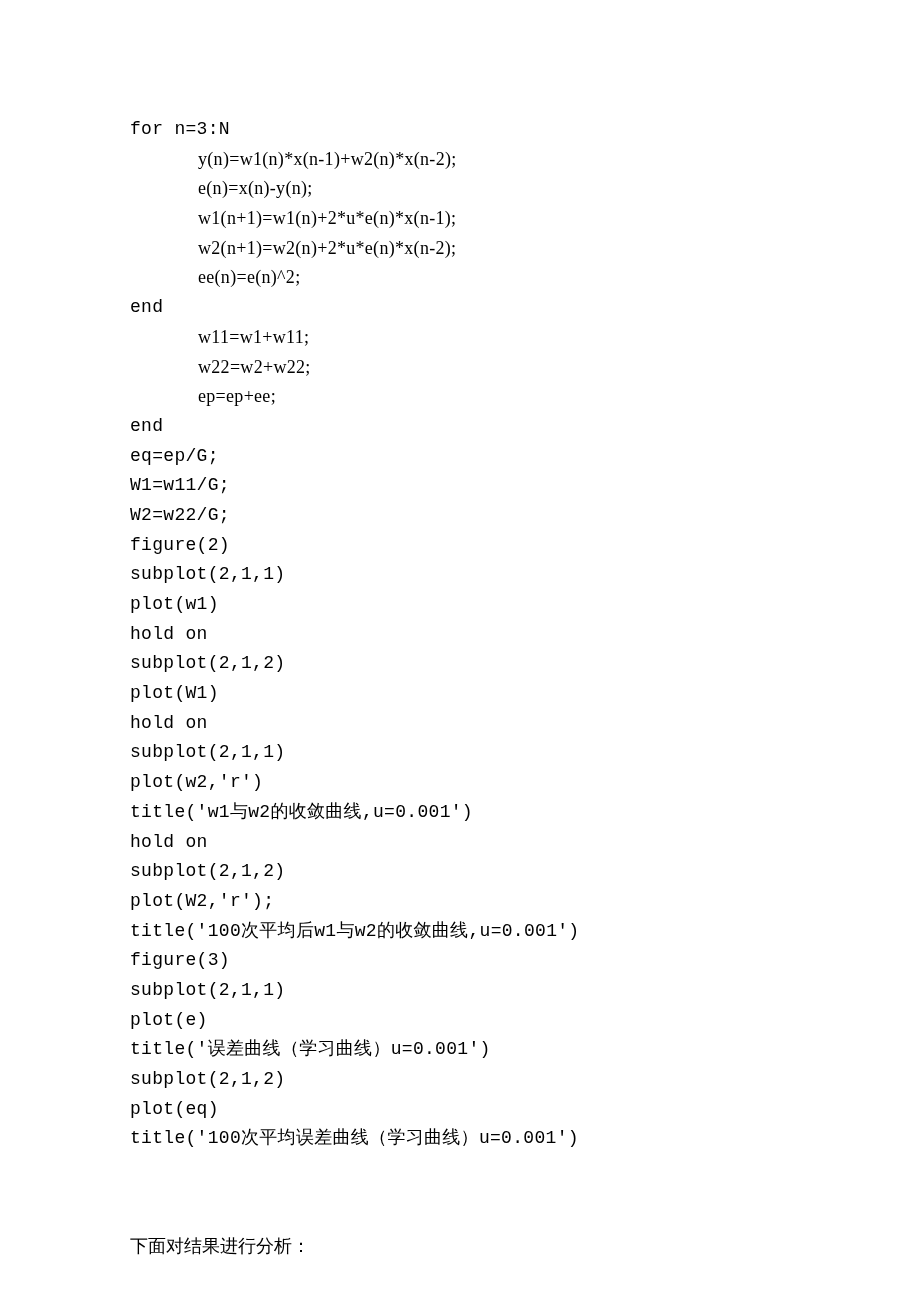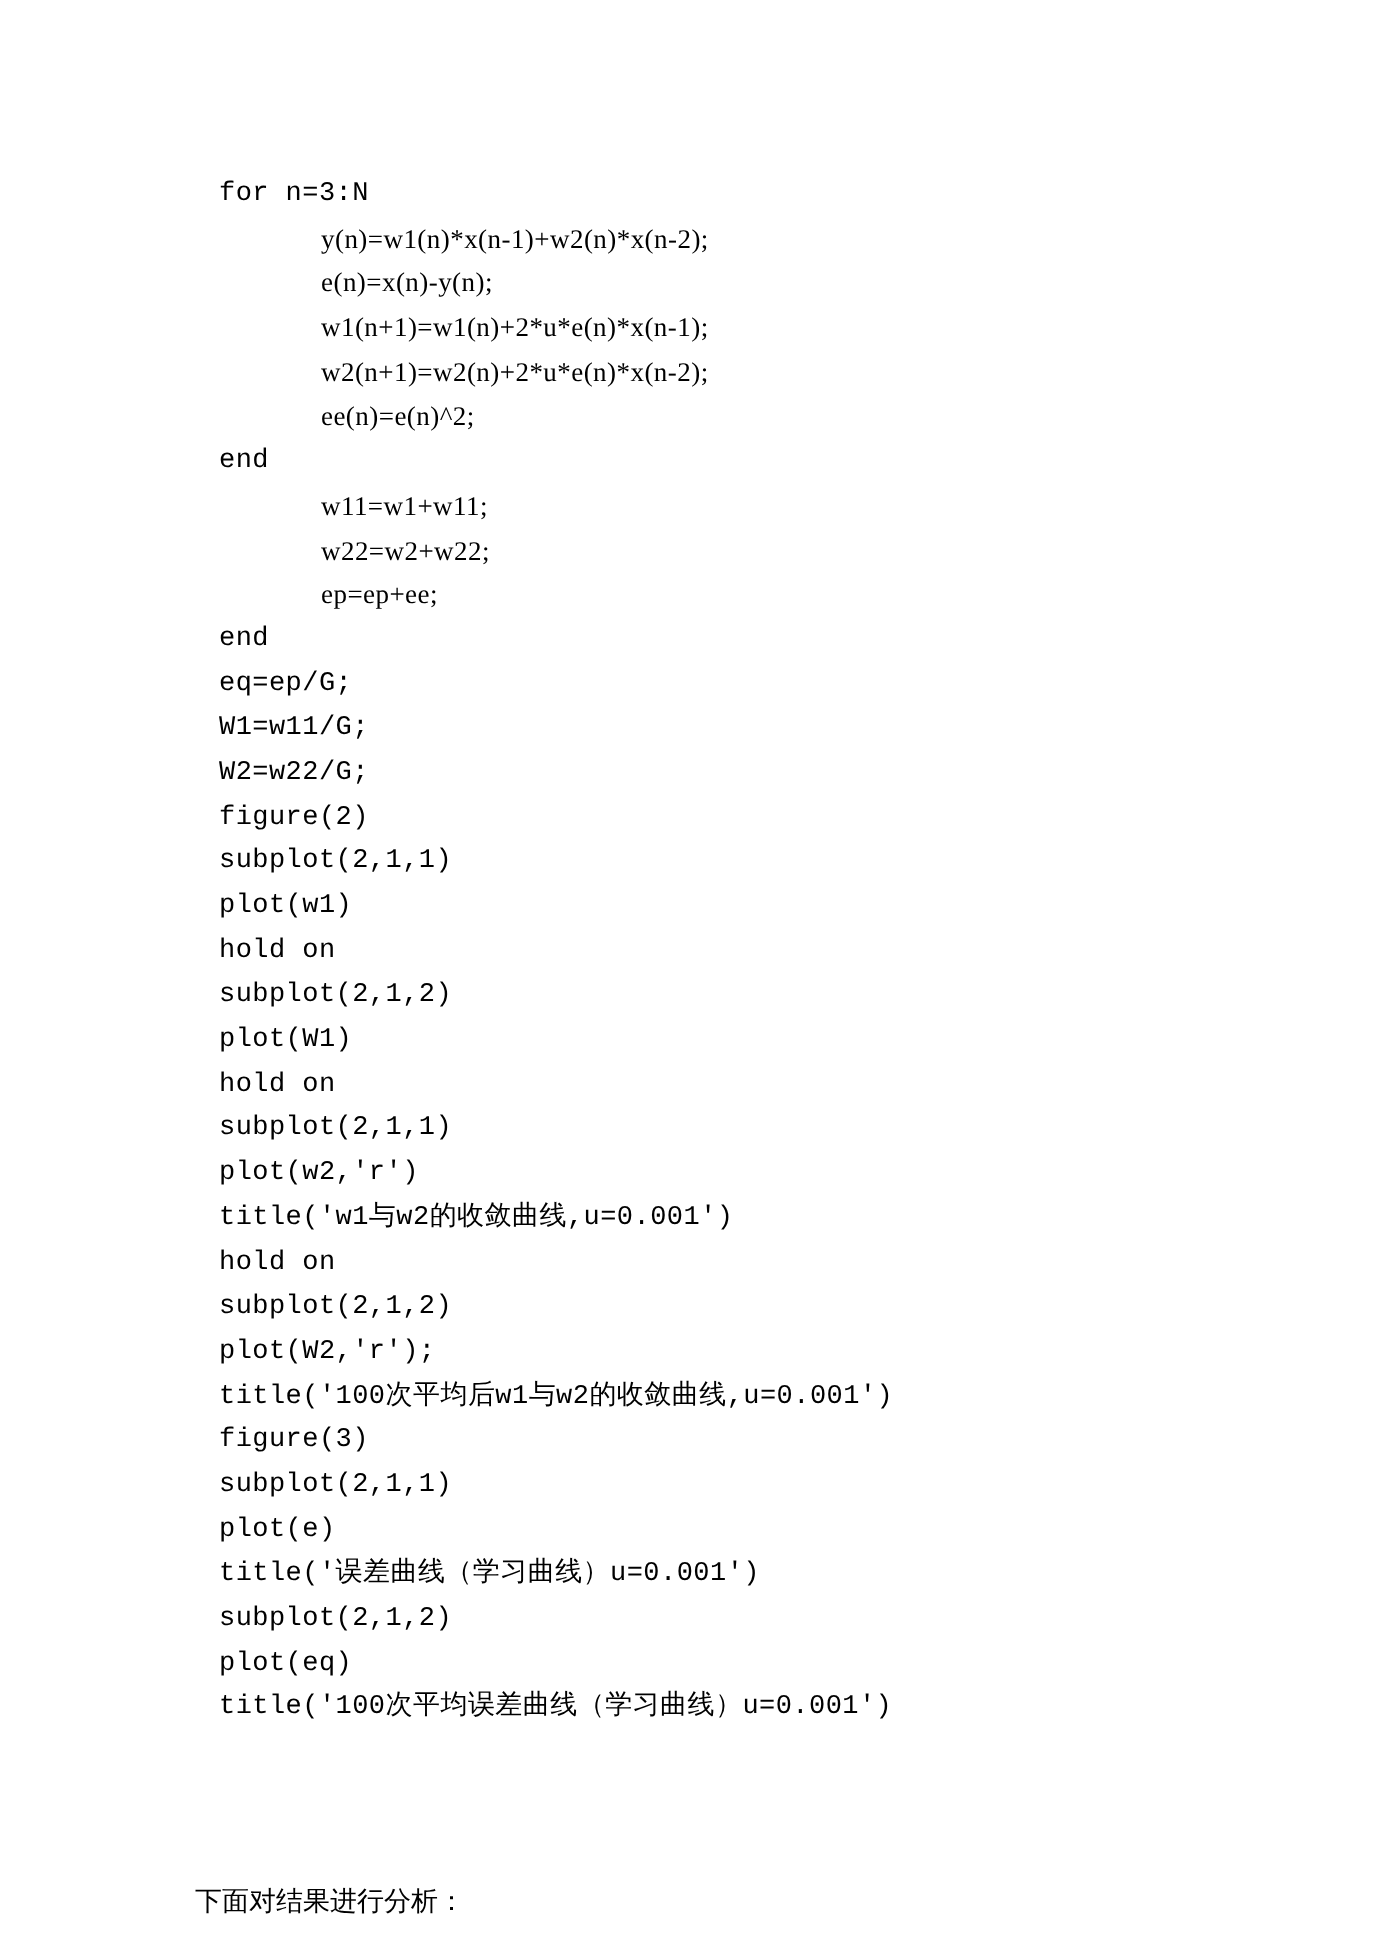--- a/index.html
+++ b/index.html
@@ -14,28 +14,27 @@
       font-family: "SimSun", "宋体", monospace;
       font-size: 18px;
       line-height: 1.65;
       color: #000000;
       padding: 115px 130px 0 130px;
     }
     .code-block {
       font-family: "Courier New", "SimSun", monospace;
       white-space: pre;
       letter-spacing: 0.3px;
-      margin-left: 16px;
     }
     .indent {
       margin-left: 68px;
       font-family: Liberation Serif, serif;
     }
     .footer-text {
-      margin-top: 99px;
+      margin-top: 78px;
       font-family: "SimSun", "宋体", serif;
     }
   </style>
 </head>
 <body>
 
 <div class="code-block" id="code-container"><div>for n=3:N</div><div class="indent">y(n)=w1(n)*x(n-1)+w2(n)*x(n-2);</div><div class="indent">e(n)=x(n)-y(n);</div><div class="indent">w1(n+1)=w1(n)+2*u*e(n)*x(n-1);</div><div class="indent">w2(n+1)=w2(n)+2*u*e(n)*x(n-2);</div><div class="indent">ee(n)=e(n)^2;</div><div>end</div><div class="indent">w11=w1+w11;</div><div class="indent">w22=w2+w22;</div><div class="indent">ep=ep+ee;</div><div>end</div><div>eq=ep/G;</div><div>W1=w11/G;</div><div>W2=w22/G;</div><div>figure(2)</div><div>subplot(2,1,1)</div><div>plot(w1)</div><div>hold on</div><div>subplot(2,1,2)</div><div>plot(W1)</div><div>hold on</div><div>subplot(2,1,1)</div><div>plot(w2,'r')</div><div>title('w1与w2的收敛曲线,u=0.001')</div><div>hold on</div><div>subplot(2,1,2)</div><div>plot(W2,'r');</div><div>title('100次平均后w1与w2的收敛曲线,u=0.001')</div><div>figure(3)</div><div>subplot(2,1,1)</div><div>plot(e)</div><div>title('误差曲线（学习曲线）u=0.001')</div><div>subplot(2,1,2)</div><div>plot(eq)</div><div>title('100次平均误差曲线（学习曲线）u=0.001')</div></div>
 
 <div class="footer-text">下面对结果进行分析：</div>
 

